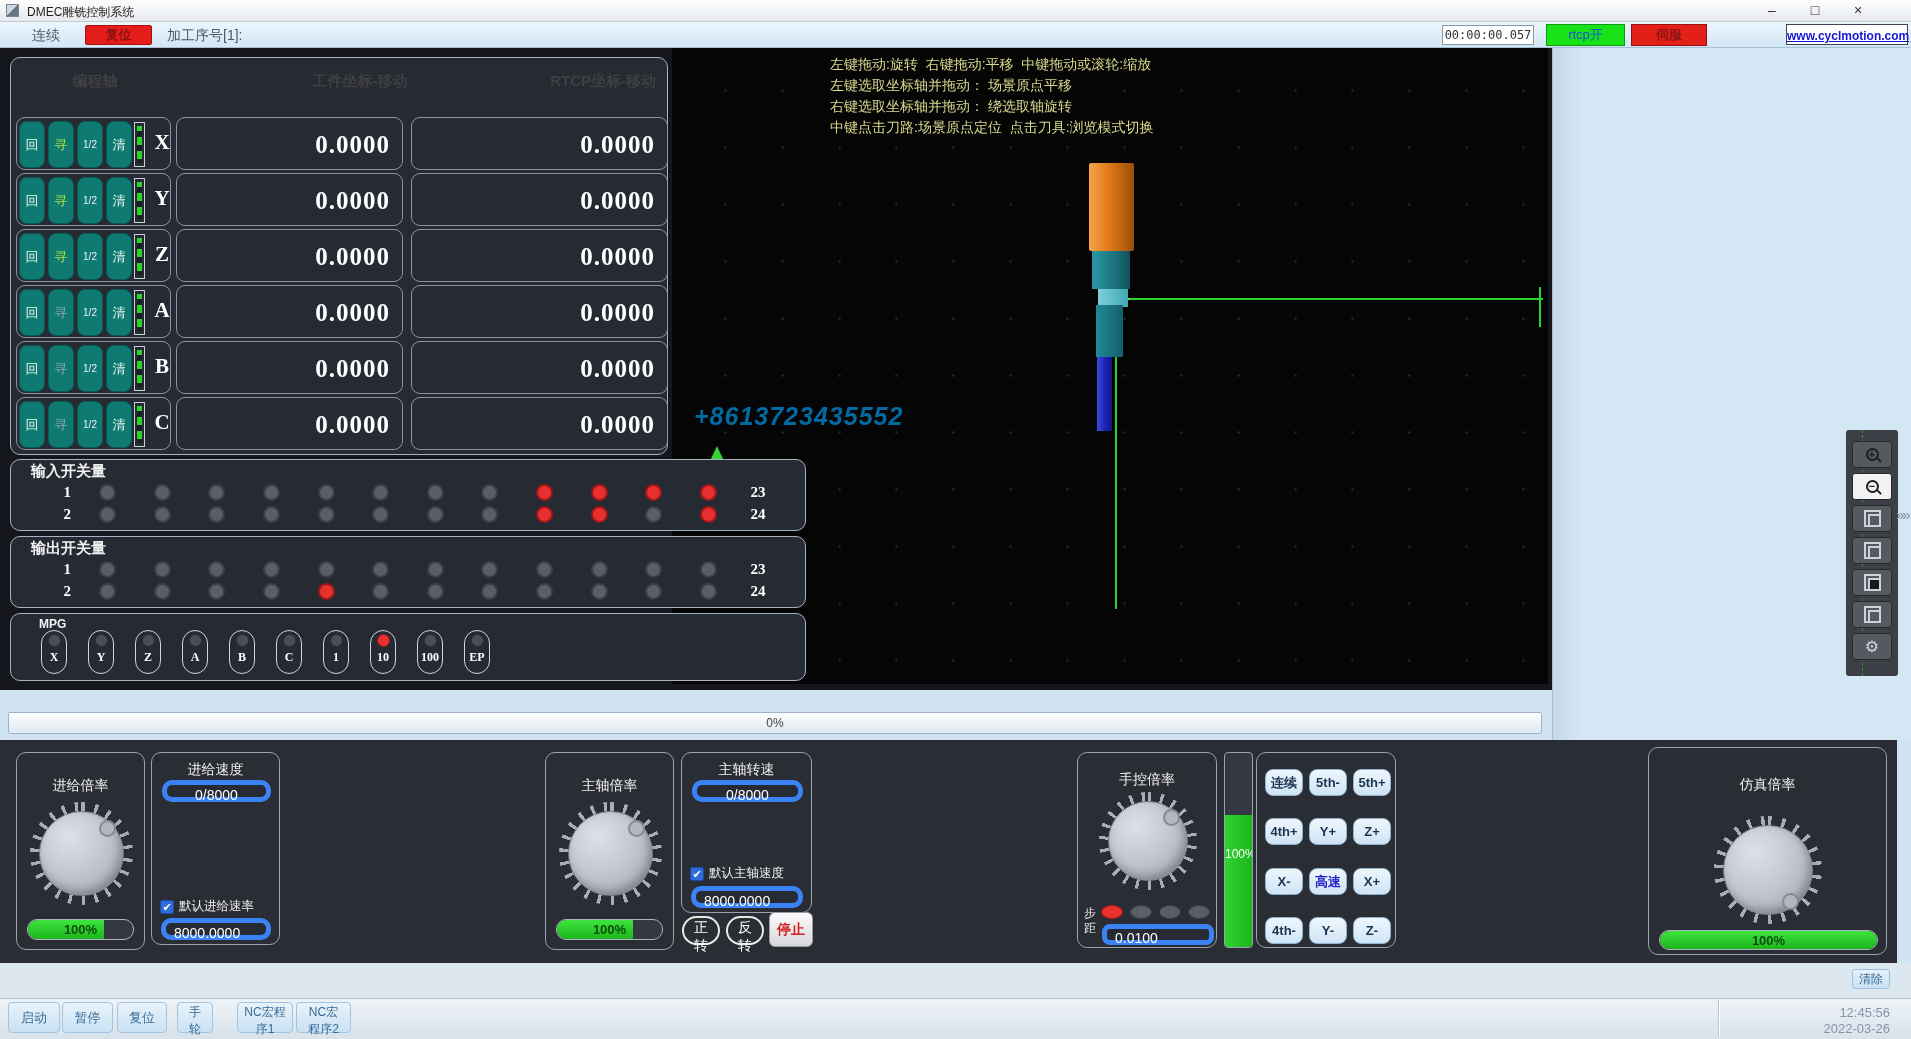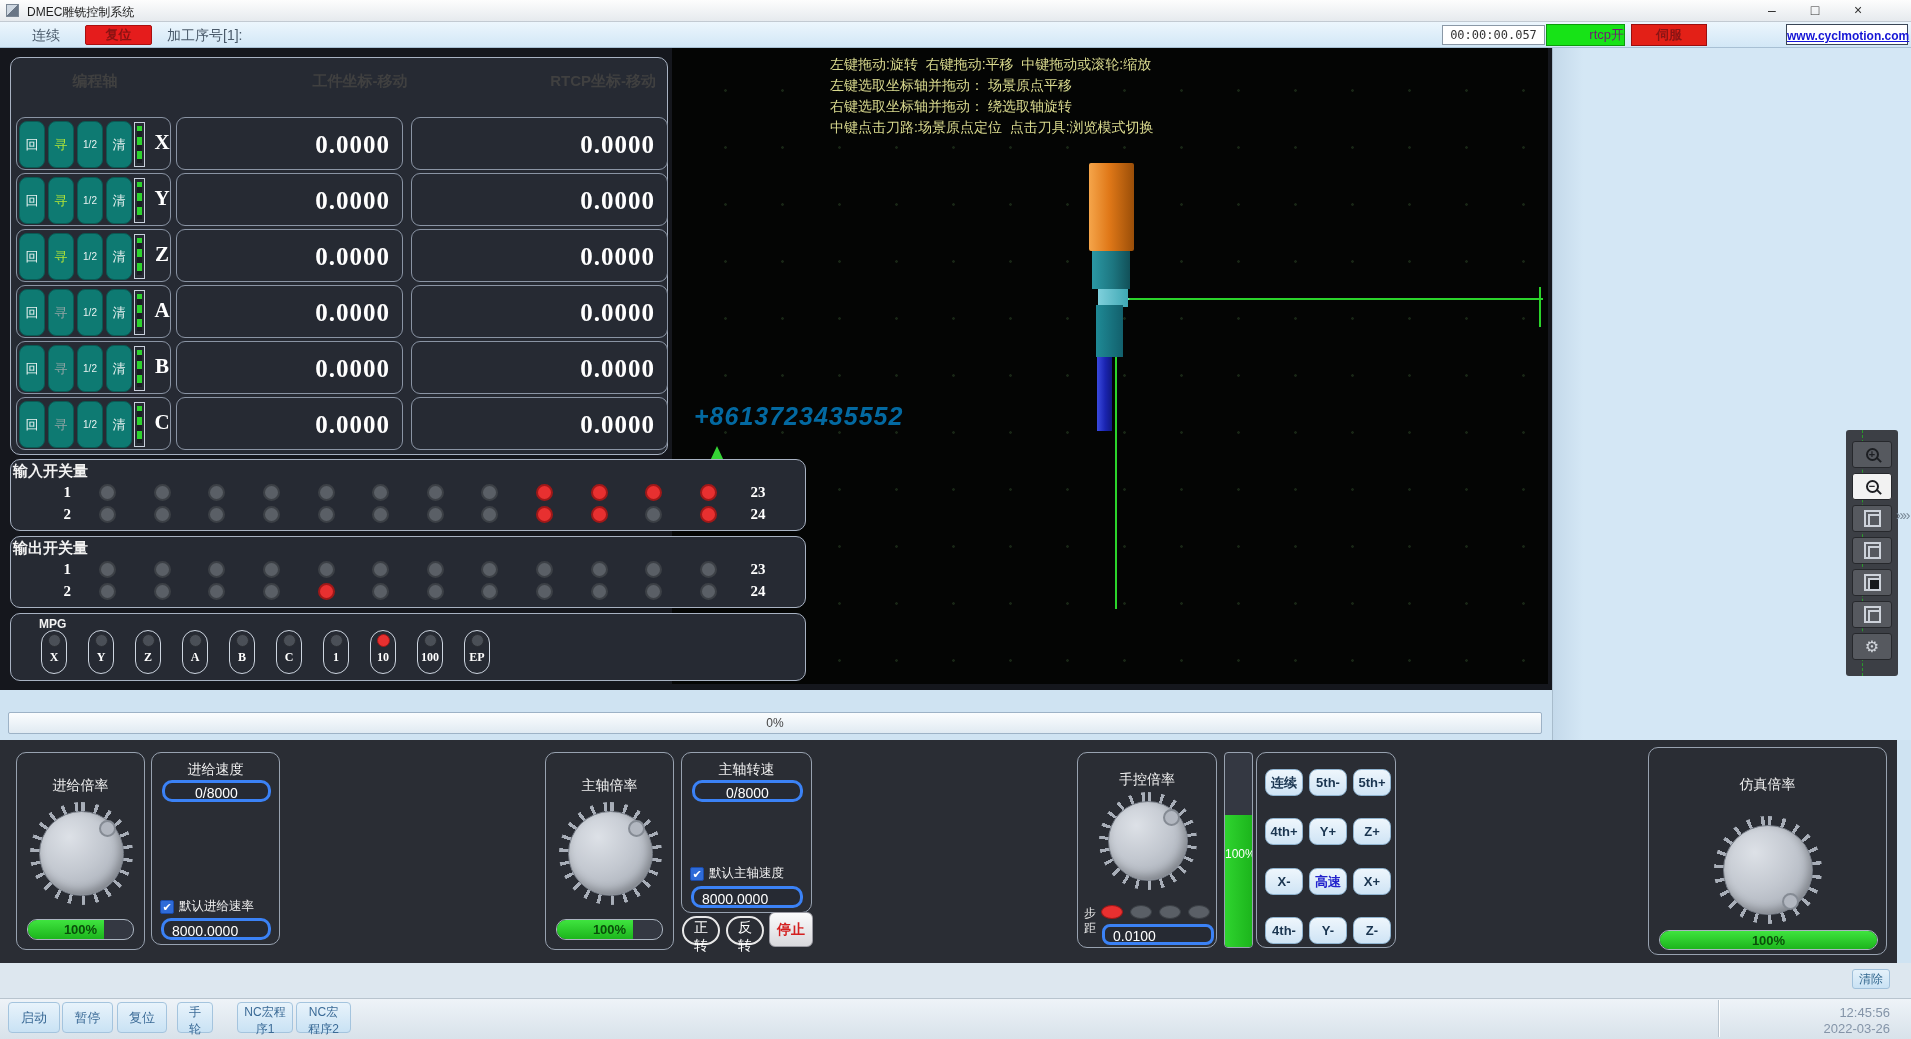--- a/index.html
+++ b/index.html
@@ -10,22 +10,22 @@
   
   .titlebar{left:0;top:0;width:1911px;height:22px;background:linear-gradient(#fdfdfd,#e6eaee);border-bottom:1px solid #c2cad2;}
   .appicon{left:6px;top:4px;width:13px;height:13px;background:linear-gradient(135deg,#cfd8e2 50%,#6a7686 50%);border:1px solid #7a8694;}
   .apptitle{left:27px;top:4px;font-size:12px;color:#1d1d1d;}
   .winbtn{top:0;width:34px;height:21px;text-align:center;line-height:20px;font-size:14px;color:#333;}
 
   
   .toolbar{left:0;top:22px;width:1911px;height:26px;background:linear-gradient(#ecf6fd,#d2e7f6);border-bottom:1px solid #a8c0d4;}
   .tb-label{top:27px;font-size:14px;color:#4a5a6a;}
   .btn-reset-top{left:85px;top:25px;width:67px;height:20px;background:#e51c1c;border:1px solid #a81010;border-radius:2px;color:#8a1212;font-weight:bold;font-size:13px;text-align:center;line-height:18px;}
-  .timerbox{left:1442px;top:25px;width:103px;height:20px;background:#fff;border:1px solid #8a98a6;font-family:"DejaVu Sans Mono",monospace;font-size:12px;color:#333;text-align:center;line-height:18px;}
-  .btn-rtcp{left:1546px;top:24px;width:79px;height:22px;background:#17e317;border:1px solid #0c9a0c;color:#701a75;font-size:13px;text-align:right;line-height:20px;}
+  .timerbox{left:1442px;top:25px;width:92px;height:20px;background:#fff;border:1px solid #8a98a6;font-family:"DejaVu Sans Mono",monospace;font-size:12px;color:#333;text-align:center;line-height:18px;}
+  .btn-rtcp{left:1546px;top:24px;width:79px;height:22px;background:#17e317;border:1px solid #0c9a0c;color:#1d4ed8;font-size:13px;text-align:center;line-height:20px;}
   .btn-servo{left:1631px;top:24px;width:76px;height:22px;background:#e32017;border:1px solid #9a0f0f;color:#8a1414;font-weight:bold;font-size:13px;text-align:center;line-height:20px;}
   .login{left:1731px;top:27px;font-size:14px;color:#4a5a6a;margin-top:32px;}
   .linkbox{left:1786px;top:24px;width:122px;height:21px;background:#fff;border:1px solid #3a4656;text-align:center;line-height:19px;}
   .linkbox span{font-size:12px;font-weight:bold;color:#1515d6;text-decoration:underline;}
 
   
   .maindark{left:0;top:48px;width:1552px;height:642px;background:#15171d;}
   
   .viewport{left:672px;top:48px;width:876px;height:636px;background:#040504;
     background-image:radial-gradient(circle,rgba(70,115,60,.30) 1px,transparent 1.6px);
@@ -54,21 +54,21 @@
   .axind{left:117px;top:4px;width:11px;height:45px;background:#1a1d24;border:1px solid #c8d0dc;
     background-image:repeating-linear-gradient(180deg,#2dd42d 0 8px,#1a1d24 8px 14px);background-clip:content-box;padding:3px 2px;}
   .axletter{left:134px;top:12px;width:22px;text-align:center;font-family:"Liberation Serif",serif;font-weight:bold;font-size:21px;color:#fff;}
   .vbox{top:0;height:53px;border:1px solid #8a94a4;border-radius:9px;background:#262a33;}
   .v1{left:160px;width:227px;}
   .v2{left:395px;width:257px;}
   .vbox span{position:absolute;right:12px;top:13px;font-family:"Liberation Serif",serif;font-weight:bold;font-size:25px;color:#fff;letter-spacing:1px;}
 
   .iobox-in{left:10px;top:459px;width:796px;height:72px;}
   .iobox-out{left:10px;top:536px;width:796px;height:72px;}
-  .iotitle{left:2px;top:2px;font-size:15px;font-weight:bold;color:#f2f2f2;position:absolute;}
+  .iotitle{left:20px;top:2px;font-size:15px;font-weight:bold;color:#f2f2f2;position:absolute;}
   .iorow{position:absolute;left:0;width:796px;height:18px;}
   .iolabel{position:absolute;left:30px;width:30px;text-align:right;font-family:"Liberation Serif",serif;font-weight:bold;font-size:15px;color:#fff;top:0;}
   .iodots{position:absolute;left:88px;top:0;width:618px;display:flex;justify-content:space-between;}
   .dot{width:17px;height:17px;border-radius:50%;background:#5a5f66;border:2px solid #3c4046;}
   .dot.on{background:#e83030;border-color:#a01818;}
   .iotail{position:absolute;left:726px;width:42px;text-align:center;font-family:"Liberation Serif",serif;font-weight:bold;font-size:15px;color:#fff;top:0;}
 
   .mpgbox{left:10px;top:613px;width:796px;height:68px;}
   .mpgtitle{position:absolute;left:28px;top:3px;font-size:12px;font-weight:bold;color:#f2f2f2;}
   .pills{position:absolute;left:30px;top:16px;display:flex;gap:21px;}
@@ -99,21 +99,21 @@
   .bpanel{position:absolute;border:1px solid #98a2b0;border-radius:10px;}
   .ptitle{position:absolute;width:100%;text-align:center;font-size:14px;color:#f0f0f0;}
   .knob{position:absolute;}
   .ticks{position:absolute;inset:-9px;border-radius:50%;background:repeating-conic-gradient(#a8aeb8 0deg 4deg,transparent 4deg 16deg);}
   .face{position:absolute;inset:0;border-radius:50%;background:radial-gradient(circle at 35% 30%,#dde1e7,#c3c8d0 45%,#9ba1ab 100%);border:1px solid #787e88;box-shadow:inset -3px -4px 8px rgba(0,0,0,.25);}
   .kdot{position:absolute;width:17px;height:17px;border-radius:50%;background:#b2b7c0;border:2px solid #858b94;right:10%;top:10%;}
   .kdot.br{top:auto;bottom:6%;right:16%;}
   .hbar{position:absolute;border:1px solid #aab4c0;border-radius:10px;background:#343842;overflow:hidden;}
   .hbar .fill{position:absolute;left:0;top:0;bottom:0;background:linear-gradient(180deg,#3fe43f,#1cb51c);}
   .hbar .txt{position:absolute;inset:0;text-align:center;font-size:13px;font-weight:bold;color:#0a4f0a;line-height:19px;}
-  .dbox{position:absolute;background:#262a33;border:3px solid #3b82f6;border-radius:10px;color:#fff;font-size:14px;text-align:center;}
+  .dbox{position:absolute;background:#262a33;border:5px solid #3b82f6;border-radius:10px;color:#fff;font-size:14px;text-align:center;}
   .dbox.leftal{text-align:left;padding-left:8px;}
   .cbrow{position:absolute;display:flex;align-items:center;gap:5px;}
   .cb{width:14px;height:14px;background:#2e6bd8;border:1px solid #1a4aa8;border-radius:2px;color:#fff;font-size:11px;line-height:13px;text-align:center;}
   .cb::after{content:"\2714";}
   .cblabel{font-size:12.5px;color:#f0f0f0;}
   .pillbtn{position:absolute;background:transparent;border:2px solid #e8e8e8;border-radius:15px;color:#fff;font-size:14px;text-align:center;}
   .stopbtn{position:absolute;background:linear-gradient(#fbfbfb,#d8d8dc);border:1px solid #9a9aa2;border-radius:6px;color:#d42020;font-weight:bold;font-size:14px;text-align:center;}
   .steprow{position:absolute;display:flex;gap:7px;}
   .oval{width:22px;height:14px;border-radius:50%;background:#5a5f66;border:1px solid #3c4046;}
   .oval.on{background:#e83030;border-color:#a01818;}

